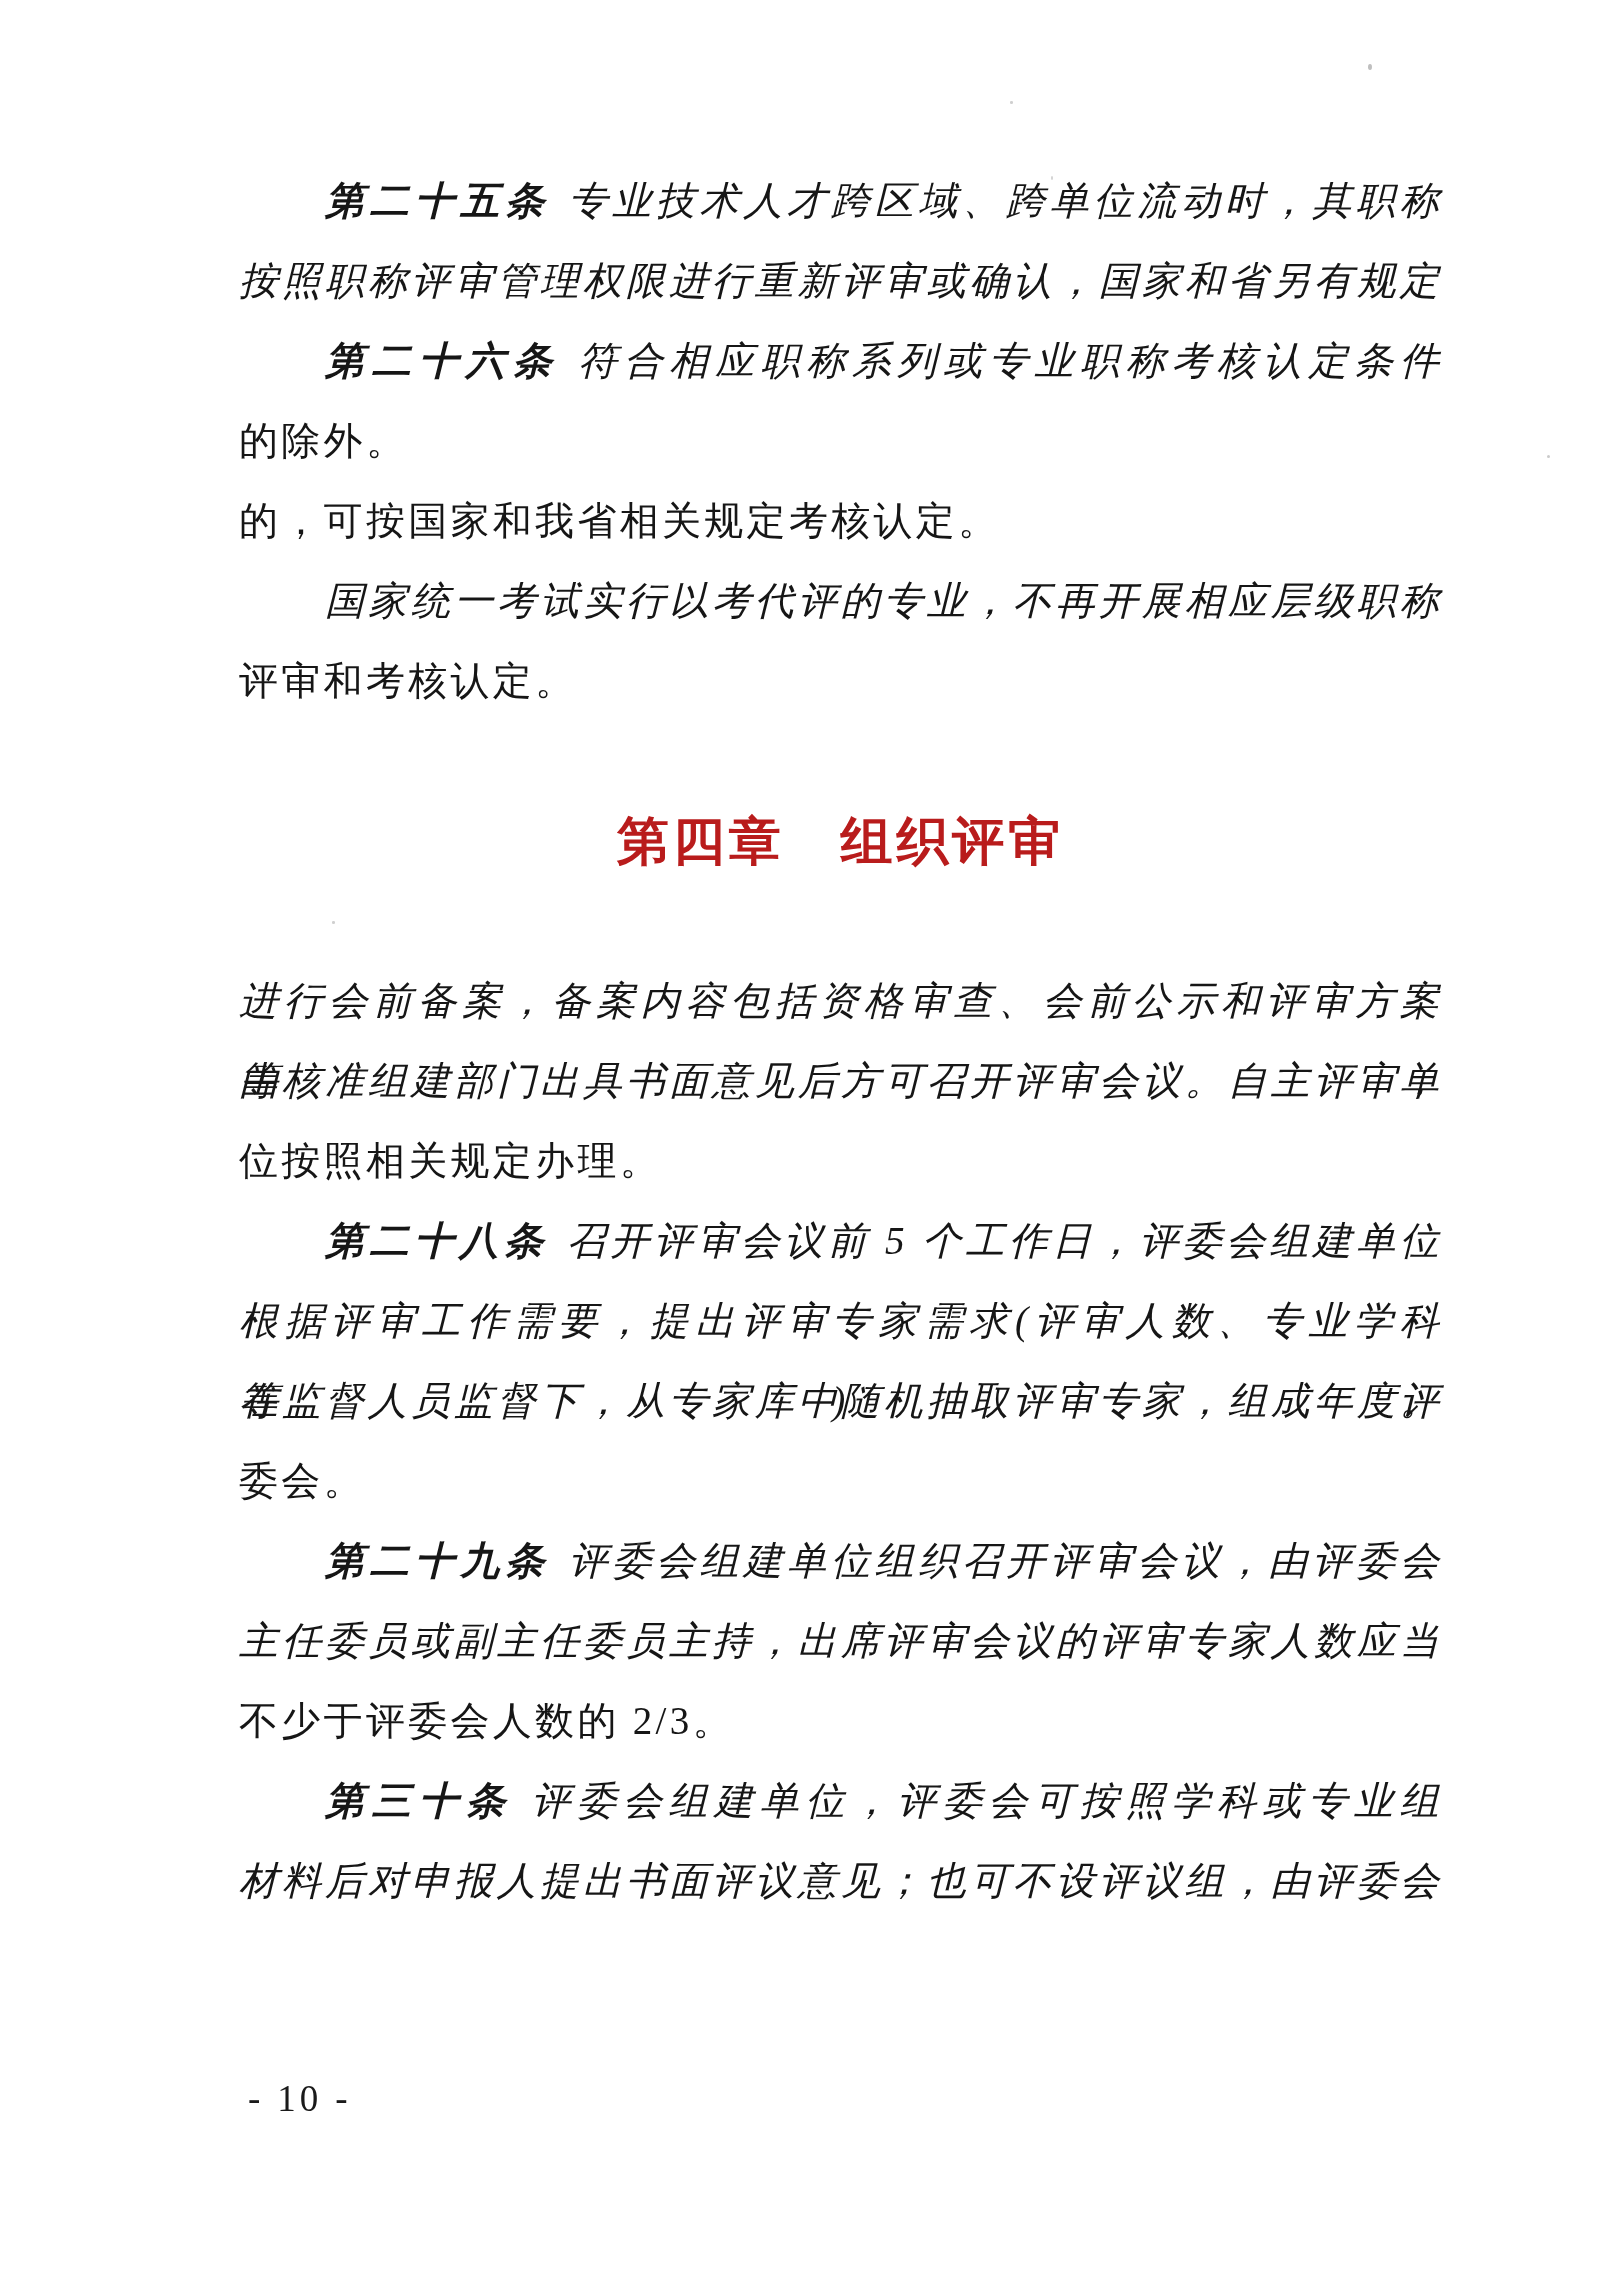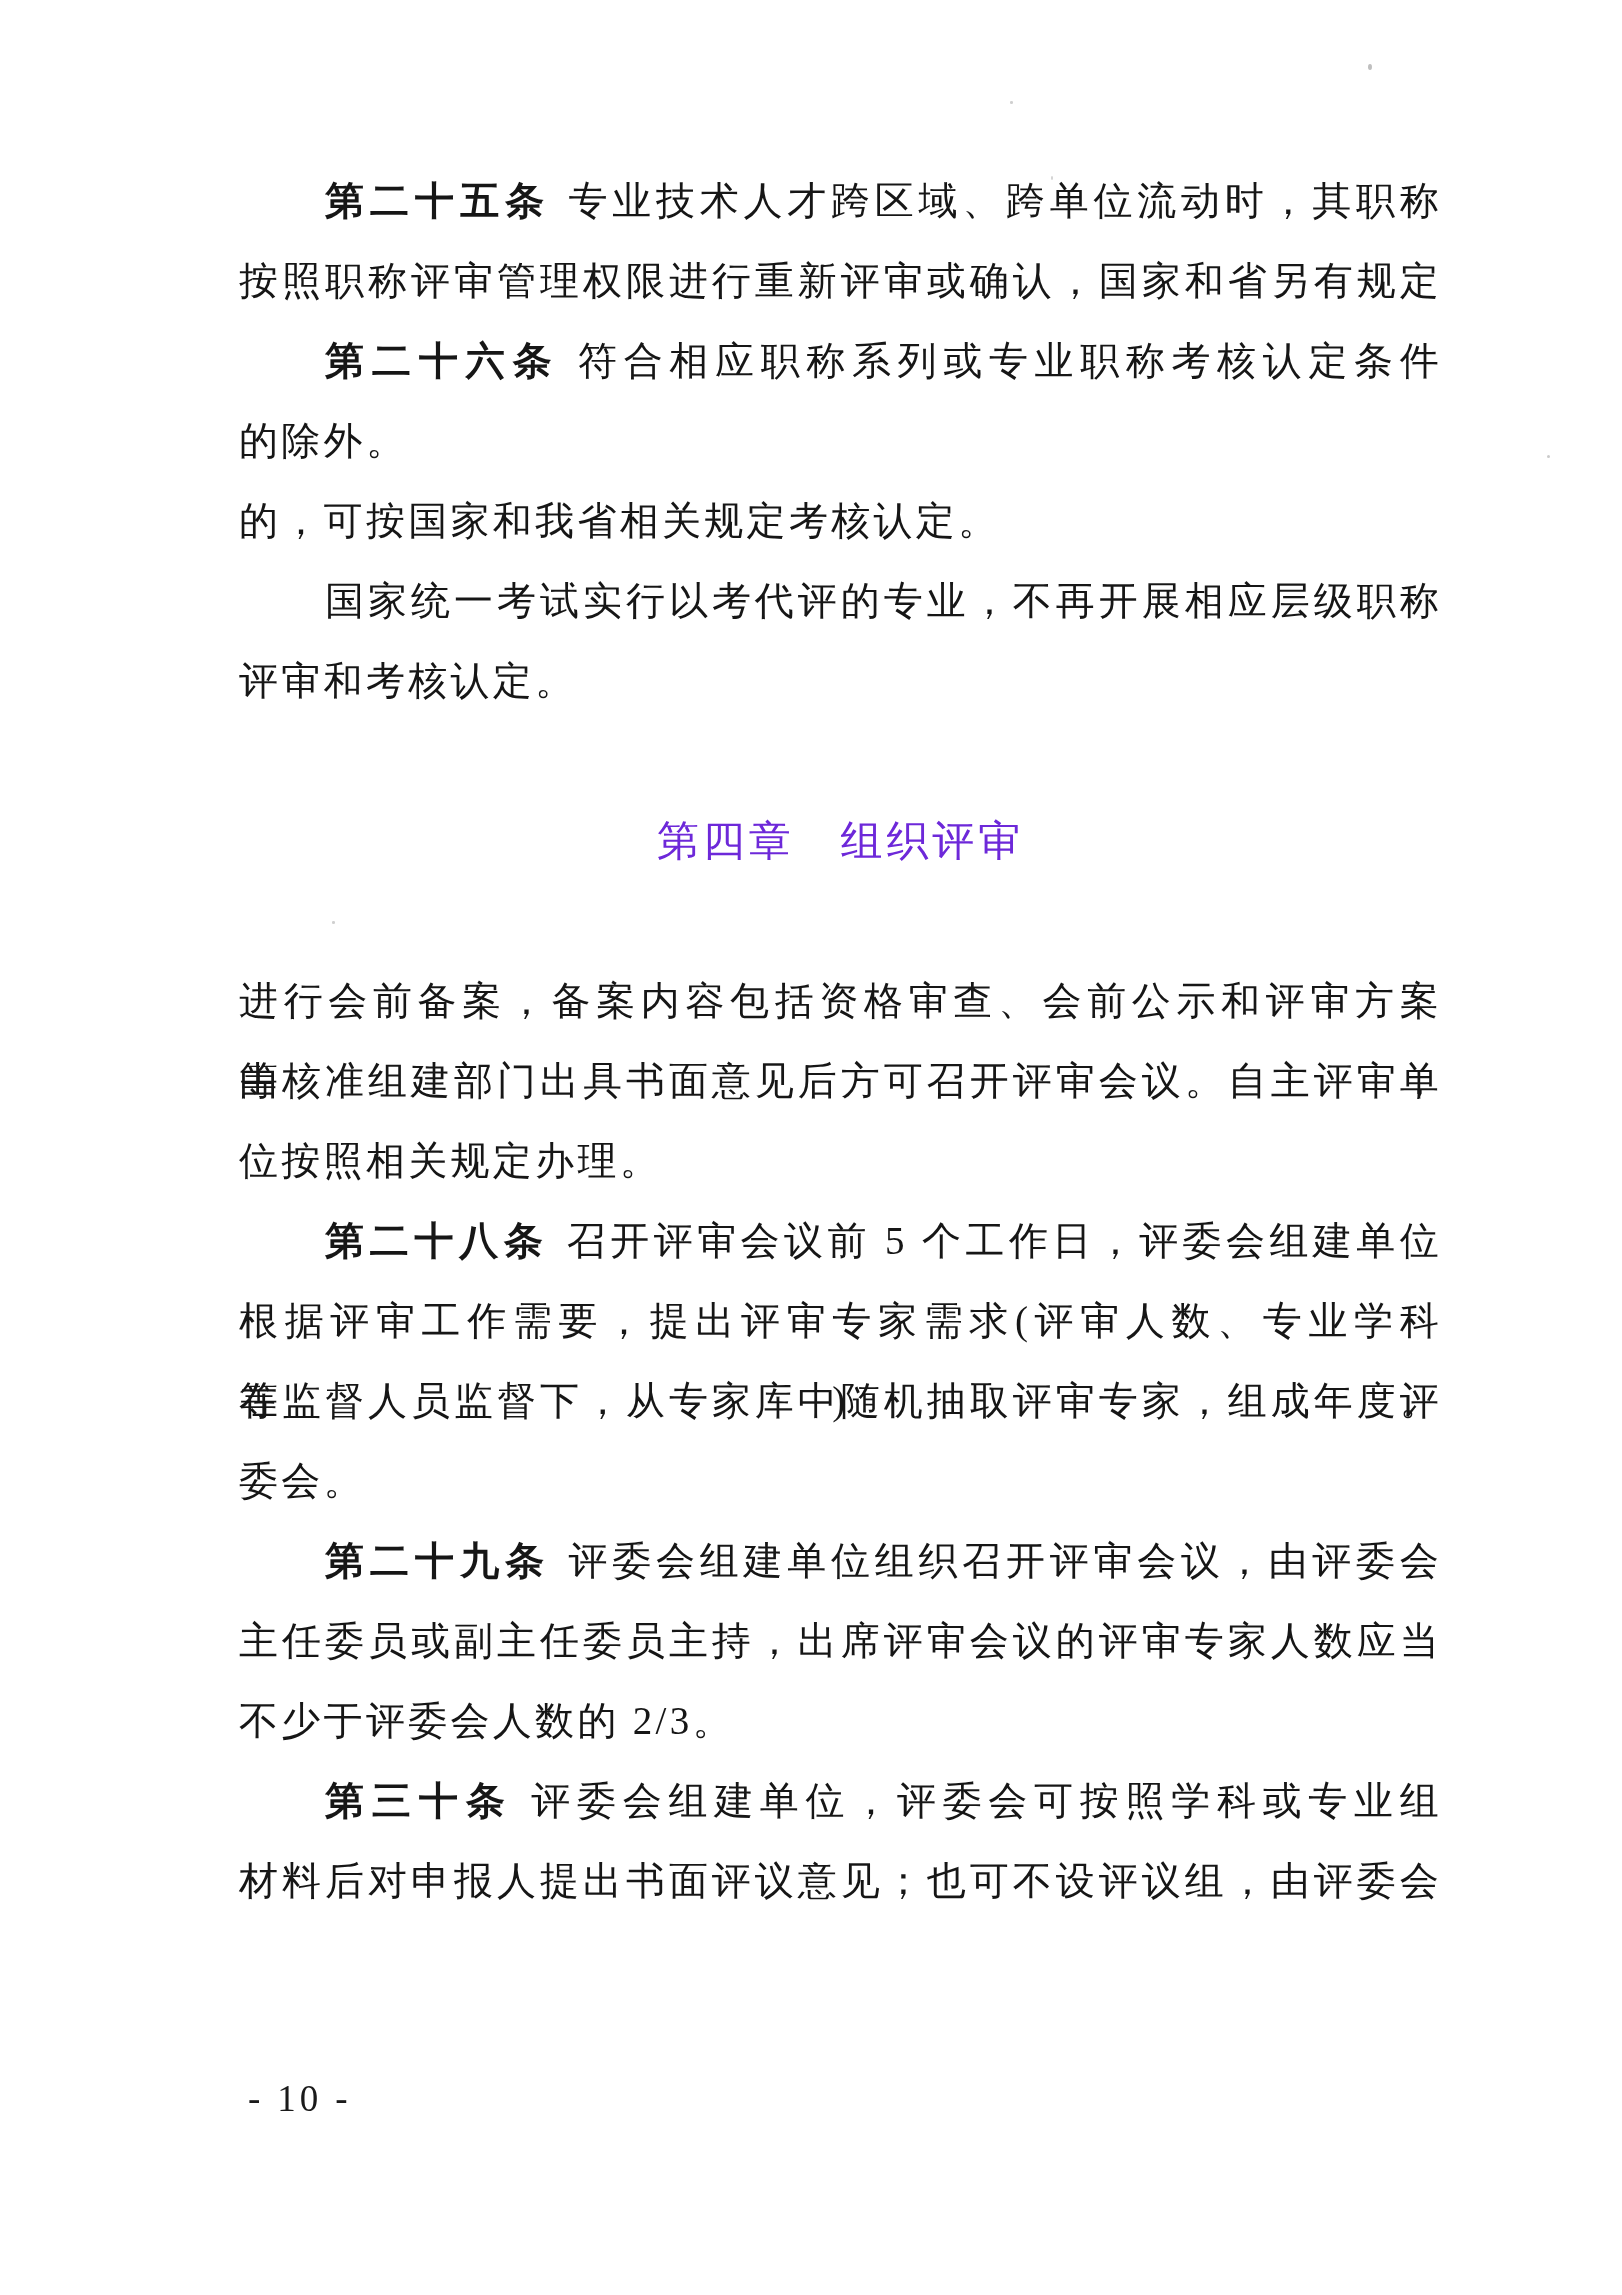--- a/index.html
+++ b/index.html
@@ -26,44 +26,45 @@
     height: 80px;
     line-height: 80px;
     font-size: 39px;
     letter-spacing: 3.3px;
     white-space: normal;
   }
   .line.full, .line.first {
     text-align: justify;
     text-justify: inter-character;
     text-align-last: justify;
+    font-style: italic;
   }
   .line.first {
     padding-left: 86px;
   }
   .line.last {
     text-align: left;
     text-align-last: left;
   }
   .art-no {
     font-family: "Liberation Sans", sans-serif;
     font-weight: 700;
     margin-right: 18.3px;
     letter-spacing: 4.6px;
   }
   .chapter-row {
     height: 80px;
     line-height: 80px;
     margin: 80px 0;
     text-align: center;
     font-family: "Liberation Sans", sans-serif;
-    font-weight: 400;
-    font-size: 42px;
+    font-weight: 700;
+    font-size: 52px;
     letter-spacing: 3.9px;
-    color: #6d28d9;
+    color: #b91c1c;
   }
   .footer {
     position: absolute;
     left: 224px;
     top: 2078px;
     height: 42px;
     line-height: 42px;
     font-size: 37px;
     letter-spacing: 3.9px;
     color: #1a1a1a;

